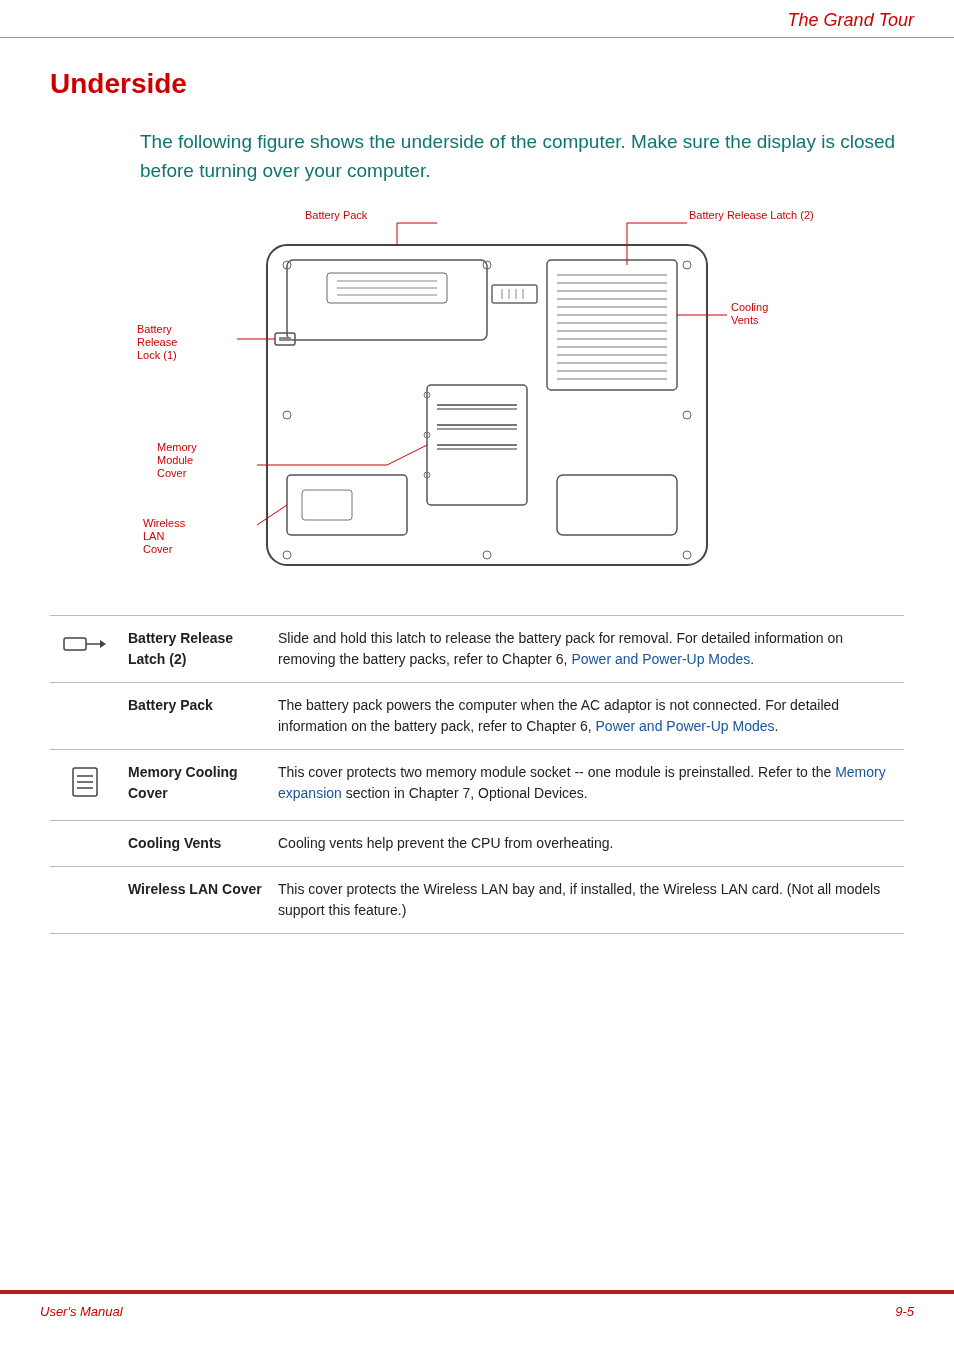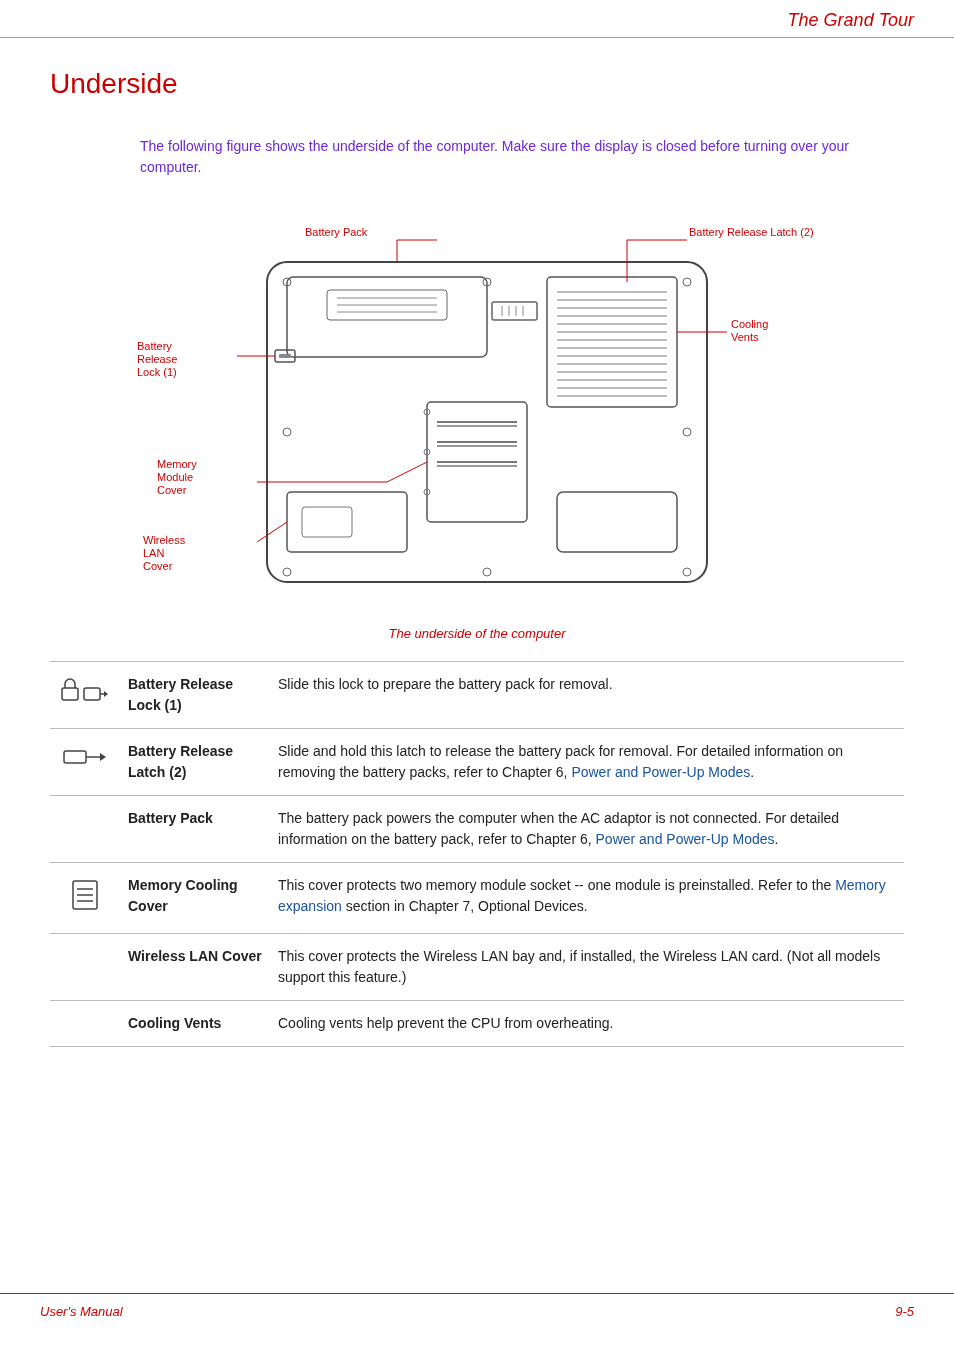--- a/index.html
+++ b/index.html
@@ -26,32 +26,31 @@
       font-style: italic;
     }
 
     
     .content {
       padding: 30px 50px 30px 50px;
     }
 
     .page-section-title {
       font-size: 28px;
-      font-weight: normal;
+      font-weight: bold;
       color: #c00;
       font-family: Arial, Helvetica, sans-serif;
-      margin-bottom: 36px;
+      margin-bottom: 28px;
     }
 
     .intro-text {
       margin-left: 90px;
-      margin-bottom: 24px;
-      font-size: 14px;
+      font-size: 19px;
       line-height: 1.5;
-      color: #6d28d9;
+      color: #0f766e;
     }
 
     
     .diagram-container {
       position: relative;
       width: 100%;
       margin-bottom: 10px;
     }
 
     .diagram-svg-wrapper {
@@ -110,21 +109,21 @@
 
     
     .page-footer {
       position: absolute;
       bottom: 20px;
       left: 0;
       right: 0;
       display: flex;
       justify-content: space-between;
       padding: 10px 40px;
-      border-top: 1px solid #b91c1c;
+      border-top: 4px solid #b91c1c;
       font-size: 13px;
       color: #c00;
       font-style: italic;
     }
 
     
     .diag-label-red {
       fill: #c00;
       font-size: 11px;
       font-family: Arial, Helvetica, sans-serif;
@@ -234,45 +233,25 @@
         <line x1="160" y1="320" x2="130" y2="340" stroke="#c00" stroke-width="1"></line>
         <text x="16" y="342" class="diag-label-red" fill="#c00" font-size="11" font-family="Arial">Wireless</text>
         <text x="16" y="355" class="diag-label-red" fill="#c00" font-size="11" font-family="Arial">LAN</text>
         <text x="16" y="368" class="diag-label-red" fill="#c00" font-size="11" font-family="Arial">Cover</text>
 
         <line x1="550" y1="130" x2="600" y2="130" stroke="#c00" stroke-width="1"></line>
         <text x="604" y="126" class="diag-label-red" fill="#c00" font-size="11" font-family="Arial">Cooling</text>
         <text x="604" y="139" class="diag-label-red" fill="#c00" font-size="11" font-family="Arial">Vents</text>
       </svg>
     </div>
-    <p class="diagram-caption">The underside of the computer</p>
   </div>
 
   <table class="feature-table">
 
     <tbody>
-        <tr>
-      <td class="icon-cell">
-        <svg width="50" height="30" viewBox="0 0 50 30">
-
-          <rect x="2" y="14" width="16" height="12" rx="2" fill="none" stroke="#444" stroke-width="1.5"></rect>
-          <path d="M5 14 V10 A5 5 0 0 1 15 10 V14" fill="none" stroke="#444" stroke-width="1.5"></path>
-
-          <rect x="24" y="14" width="16" height="12" rx="2" fill="none" stroke="#444" stroke-width="1.5"></rect>
-          <line x1="40" y1="20" x2="46" y2="20" stroke="#444" stroke-width="1.5"></line>
-          <polygon points="44,17 48,20 44,23" fill="#444"></polygon>
-        </svg>
-      </td>
-      <td class="name-cell">
-        <strong>Battery Release Lock (1)</strong>
-      </td>
-      <td class="desc-cell">
-        Slide this lock to prepare the battery pack for removal.
-      </td>
-    </tr>
 
     <tr>
       <td class="icon-cell">
         <svg width="50" height="30" viewBox="0 0 50 30">
           <rect x="4" y="10" width="22" height="12" rx="2" fill="none" stroke="#444" stroke-width="1.5"></rect>
           <line x1="26" y1="16" x2="44" y2="16" stroke="#444" stroke-width="1.5"></line>
           <polygon points="40,12 46,16 40,20" fill="#444"></polygon>
         </svg>
       </td>
       <td class="name-cell">
@@ -306,34 +285,34 @@
         <strong>Memory Cooling Cover</strong>
       </td>
       <td class="desc-cell">
         This cover protects two memory module socket -- one module is preinstalled. Refer to the <span class="link-text">Memory expansion</span> section in Chapter 7, Optional Devices.
       </td>
     </tr>
 
     <tr>
       <td class="icon-cell"></td>
       <td class="name-cell">
+        <strong>Cooling Vents</strong>
+      </td>
+      <td class="desc-cell">
+        Cooling vents help prevent the CPU from overheating.
+      </td>
+    </tr>
+
+    <tr>
+      <td class="icon-cell"></td>
+      <td class="name-cell">
         <strong>Wireless LAN Cover</strong>
       </td>
       <td class="desc-cell">
         This cover protects the Wireless LAN bay and, if installed, the Wireless LAN card. (Not all models support this feature.)
-      </td>
-    </tr>
-
-    <tr>
-      <td class="icon-cell"></td>
-      <td class="name-cell">
-        <strong>Cooling Vents</strong>
-      </td>
-      <td class="desc-cell">
-        Cooling vents help prevent the CPU from overheating.
       </td>
     </tr>
   </tbody>
     </table>
 
 </div>
 
 <div class="page-footer">
   <span>User's Manual</span>
   <span>9-5</span>

